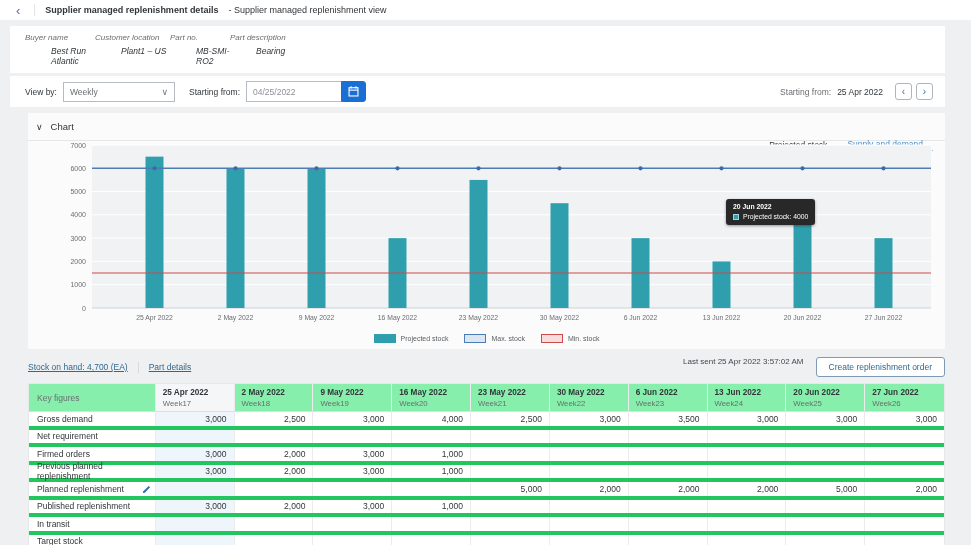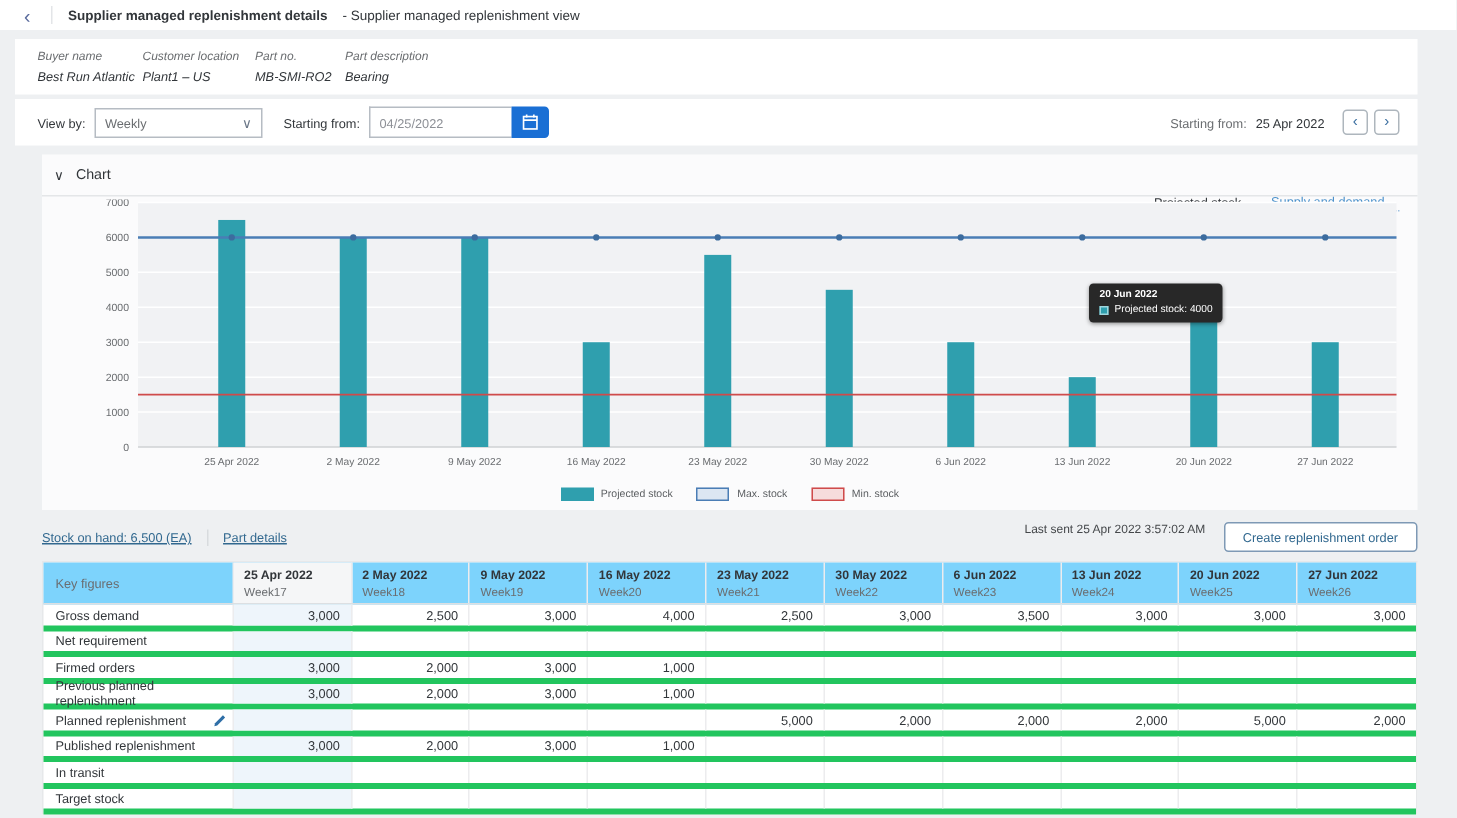--- a/index.html
+++ b/index.html
@@ -14,21 +14,21 @@
   .topbar-subtitle { font-size:9px; color:#32363a; margin-left:10px; }
 
   .content { margin:6px 26px 0 10px; }
 
   
   .details-card { background:#fff; padding:7px 0 7px 15px; display:flex;font-style:italic; }
   .field { margin-right:0; }
   .field:nth-child(1){ width:70px; } .field:nth-child(2){ width:75px; }
   .field:nth-child(3){ width:60px; } .field:nth-child(4){ width:auto; }
   .field .lbl { font-size:8px; color:#6a6d70; margin-bottom:4px; }
-  .field .val { font-size:8.5px; color:#32363a; }
+  .field .val { font-size:8.5px; color:#32363a;margin-left:26px; }
 
   
   .toolbar { background:#fff; margin-top:3px; padding:5px 12px 5px 15px; display:flex;
              align-items:center; justify-content:space-between; }
   .tb-left { display:flex; align-items:center; }
   .tb-label { font-size:8.5px; color:#32363a; margin-right:6px; }
   .select { width:112px; height:20px; border:1px solid #b6bcc3; background:#fff; display:flex;
             align-items:center; justify-content:space-between; padding:0 6px; cursor:pointer; }
   .select .sel-val { font-size:8.5px; color:#6a6d70; }
   .select .chev { color:#6a7687; font-size:9px; }
@@ -78,21 +78,21 @@
   .link-divider { width:1px; height:11px; background:#d8dbde; margin:0 10px; }
   .band-right { display:flex; align-items:flex-start; }
   .last-sent { font-size:8px; color:#45484b; margin-right:12px; }
   .create-btn { background:#fff; border:1px solid #7e99b5; color:#31688f; font-size:8.5px;
                 padding:4px 12px; border-radius:3px; cursor:pointer; }
 
   
   .grid { margin:6px 0 0 18px; width:917px; background:#fff; border:1px solid #e6e8ea;
           border-bottom:none; font-size:8.5px; }
   .grid-row { display:flex; border-bottom:4px solid #22c55e; }
-  .grid-header { background:#7dd3fc; border-bottom:1px solid #dcdfe2; }
+  .grid-header { background:#86efac; border-bottom:1px solid #dcdfe2; }
   .cell-key { width:127px; padding:0 6px 0 8px; display:flex; align-items:center;
               border-right:1px solid #ececee; position:relative; }
   .grid-header .cell-key { color:#6a6d70; }
   .cell-col { width:79px; border-right:1px solid #ececee; }
   .cell-col:last-child { border-right:none; }
   .grid-header .cell-col { padding:4px 0 3px 7px; }
   .col-date { font-weight:bold; font-size:8.2px; color:#32363a; margin-bottom:2px; }
   .col-week { font-size:7.8px; color:#6a6d70; }
   .grid-body .grid-row { height:17.5px; }
   .cell-val { display:flex; align-items:center; justify-content:flex-end; padding-right:7px;
@@ -246,21 +246,21 @@
         </div>
         <div class="legend-item">
           <span class="legend-swatch" style="background: rgb(246, 220, 220); border: 1px solid rgb(207, 75, 75);"></span>
           <span class="legend-label">Min. stock</span>
         </div>
       </div>
   </div>
 
   <div class="action-band">
     <div class="links">
-      <span class="link">Stock on hand: 6,500  (EA)</span>
+      <span class="link">Stock on hand: 4,700  (EA)</span>
       <span class="link-divider"></span>
       <span class="link">Part details</span>
     </div>
     <div class="band-right">
       <span class="last-sent">Last sent 25 Apr 2022 3:57:02 AM</span>
       <button class="create-btn">Create replenishment order</button>
     </div>
   </div>
 
   <div class="grid">

